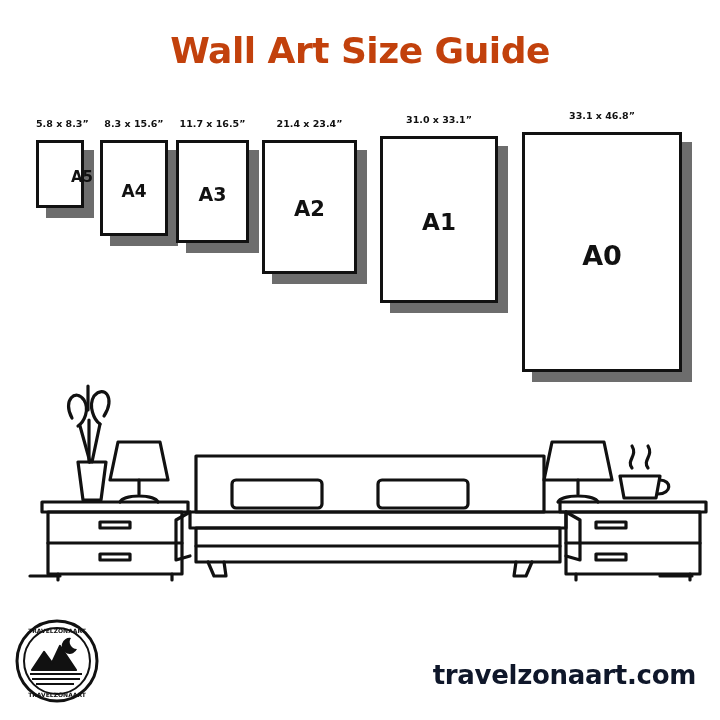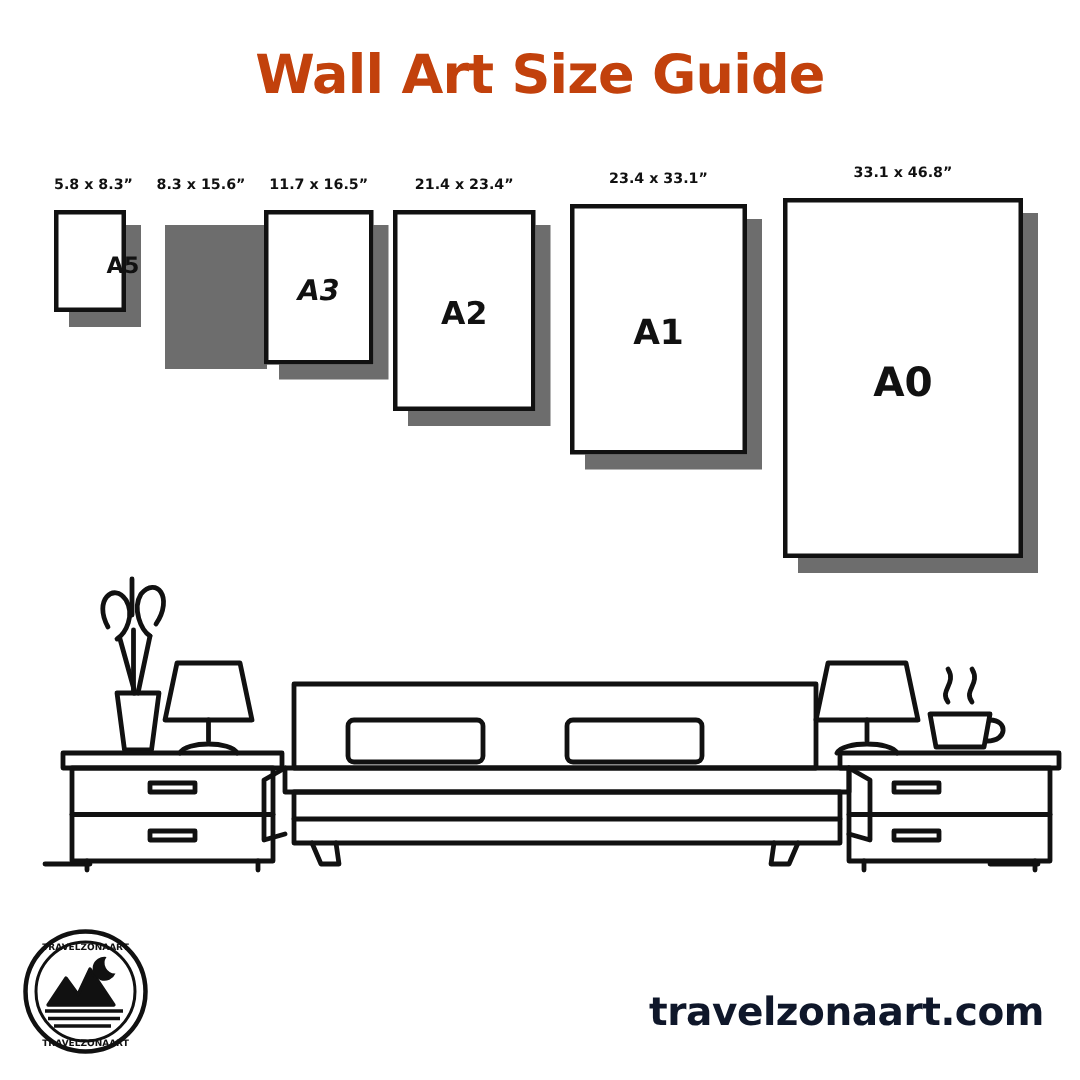--- a/index.html
+++ b/index.html
@@ -105,37 +105,40 @@
       <div class="frame-wrap" style="left: 36px; top: 118px; width: 48px; height: 90px;">
         <div class="frame-label" style="top: 0px;">5.8 x 8.3”</div>
         <div class="frame-shadow" style="left: 10px; top: 32px; width: 48px; height: 68px;"></div>
         <div class="frame-box" style="left: 0px; top: 22px; width: 48px; height: 68px;">
           <div class="frame-name" style="font-size: 15px; top: 25px; padding-left: 22px;">A5</div>
         </div>
       </div>
       <div class="frame-wrap" style="left: 100px; top: 118px; width: 68px; height: 118px;">
         <div class="frame-label" style="top: 0px;">8.3 x 15.6”</div>
         <div class="frame-shadow" style="left: 10px; top: 32px; width: 68px; height: 96px;"></div>
+        <div class="frame-box" style="left: 0px; top: 22px; width: 68px; height: 96px;">
+          <div class="frame-name" style="font-size: 17px; top: 37.8px;">A4</div>
+        </div>
       </div>
       <div class="frame-wrap" style="left: 176px; top: 118px; width: 73px; height: 125px;">
         <div class="frame-label" style="top: 0px;">11.7 x 16.5”</div>
         <div class="frame-shadow" style="left: 10px; top: 32px; width: 73px; height: 103px;"></div>
         <div class="frame-box" style="left: 0px; top: 22px; width: 73px; height: 103px;">
-          <div class="frame-name" style="font-size: 19px; top: 40.1px; font-style: italic;">A3</div>
+          <div class="frame-name" style="font-size: 19px; top: 40.1px;">A3</div>
         </div>
       </div>
       <div class="frame-wrap" style="left: 262px; top: 118px; width: 95px; height: 156px;">
         <div class="frame-label" style="top: 0px;">21.4 x 23.4”</div>
         <div class="frame-shadow" style="left: 10px; top: 32px; width: 95px; height: 134px;"></div>
         <div class="frame-box" style="left: 0px; top: 22px; width: 95px; height: 134px;">
           <div class="frame-name" style="font-size: 21px; top: 54.4px;">A2</div>
         </div>
       </div>
       <div class="frame-wrap" style="left: 380px; top: 114px; width: 118px; height: 189px;">
-        <div class="frame-label" style="top: 0px;">23.4 x 33.1”</div>
+        <div class="frame-label" style="top: 0px;">31.0 x 33.1”</div>
         <div class="frame-shadow" style="left: 10px; top: 32px; width: 118px; height: 167px;"></div>
         <div class="frame-box" style="left: 0px; top: 22px; width: 118px; height: 167px;">
           <div class="frame-name" style="font-size: 23px; top: 69.7px;">A1</div>
         </div>
       </div>
       <div class="frame-wrap" style="left: 522px; top: 110px; width: 160px; height: 262px;">
         <div class="frame-label" style="top: 0px;">33.1 x 46.8”</div>
         <div class="frame-shadow" style="left: 10px; top: 32px; width: 160px; height: 240px;"></div>
         <div class="frame-box" style="left: 0px; top: 22px; width: 160px; height: 240px;">
           <div class="frame-name" style="font-size: 27px; top: 105px;">A0</div>

